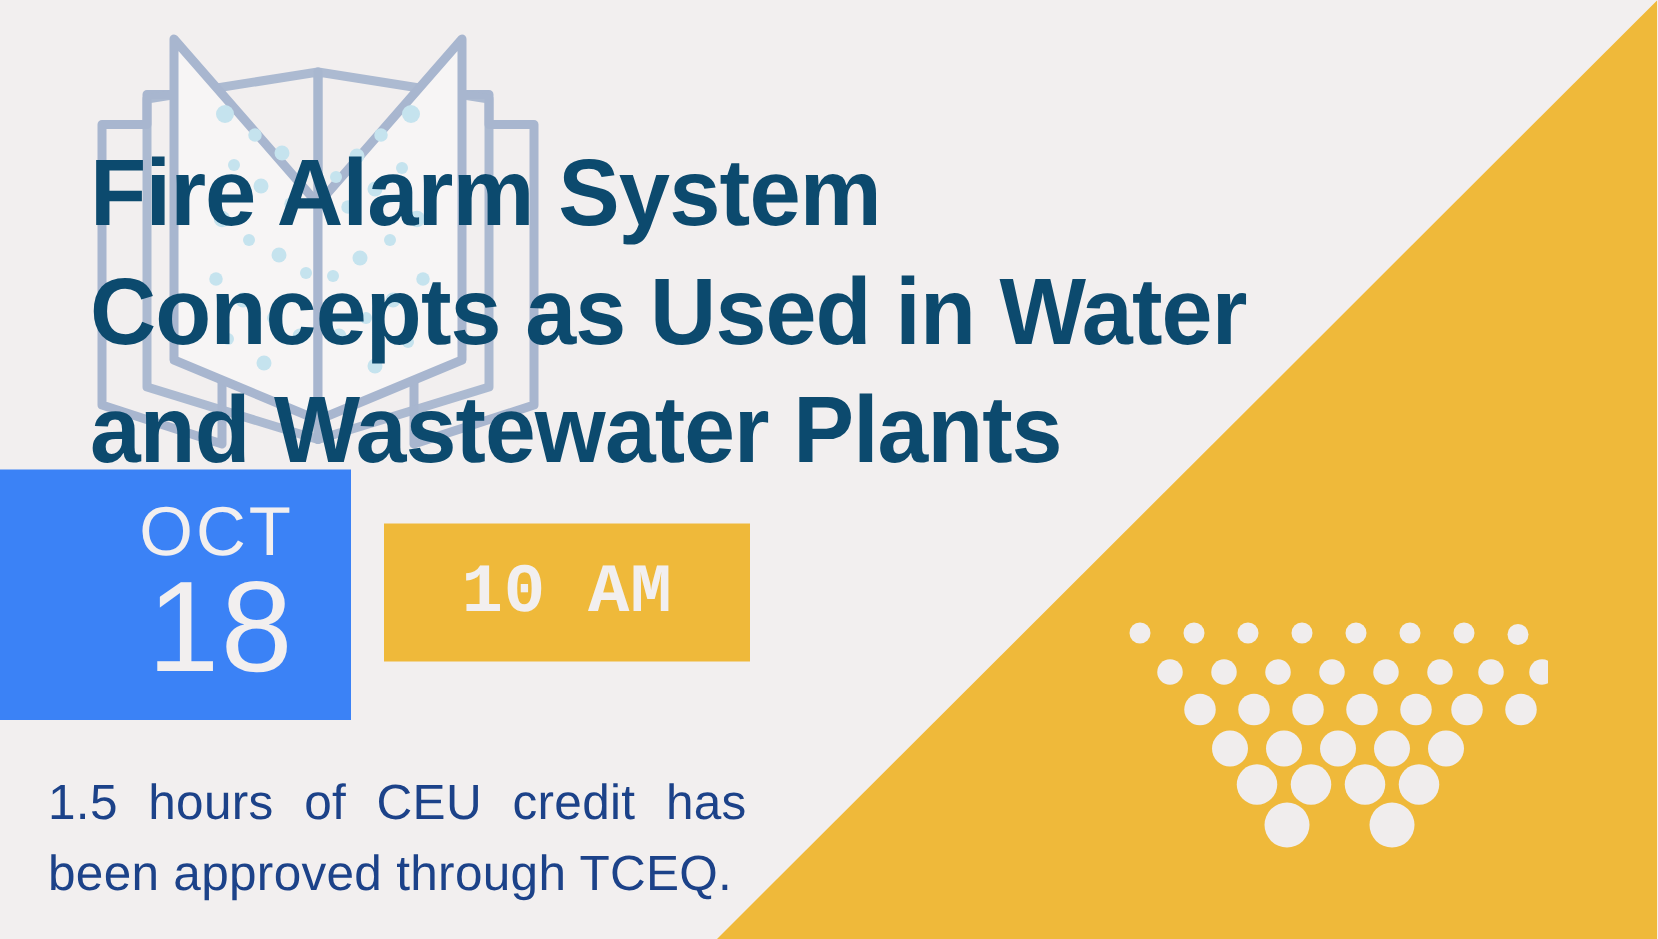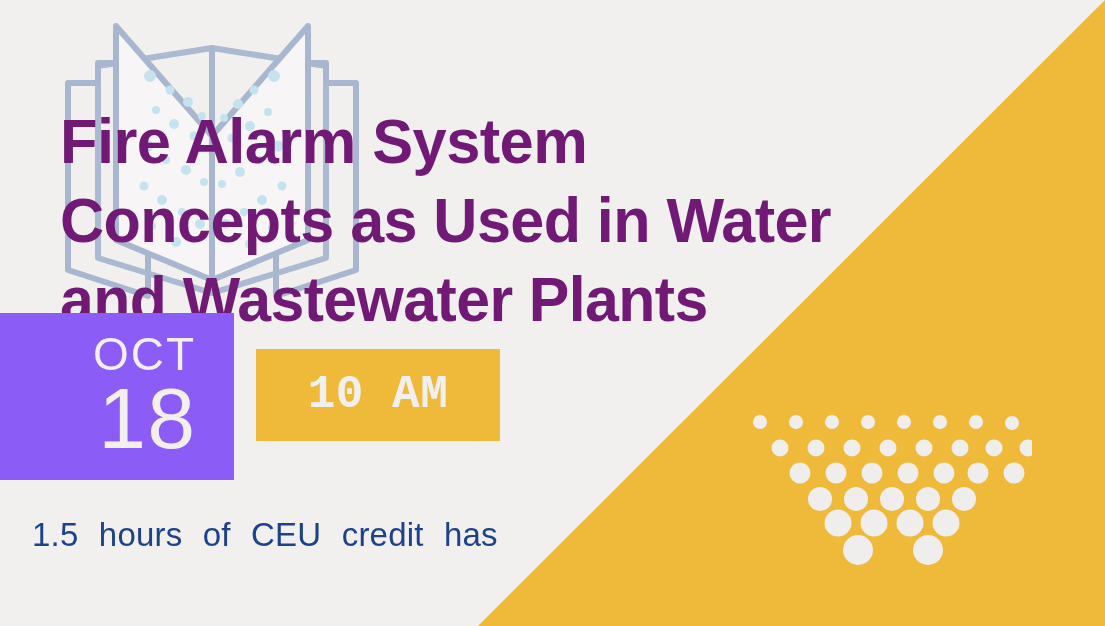--- a/index.html
+++ b/index.html
@@ -40,41 +40,41 @@
     top: 410px;
     width: 290px;
     height: 160px;
     z-index: 3;
   }
 
   
   .headline {
     position: absolute;
     left: 60px;
-    top: 60px;
-    z-index: 5;
-    color: #701a75;
+    top: 48px;
+    z-index: 5;
+    color: #0c4a6e;
     font-weight: bold;
     font-size: 63px;
     line-height: 79px;
     letter-spacing: -0.6px;
   }
   .headline .hl-line { display: block; white-space: nowrap; }
   .headline .hl-line:nth-child(1) { transform: scaleX(0.975); transform-origin: left center; }
   .headline .hl-line:nth-child(2) { transform: scaleX(0.97);  transform-origin: left center; }
   .headline .hl-line:nth-child(3) { transform: scaleX(0.965); transform-origin: left center; }
 
   
   .date-box {
     position: absolute;
     left: 0;
     top: 313px;
     width: 234px;
     height: 167px;
-    background: #8b5cf6;
+    background: #3b82f6;
     z-index: 5;
     box-sizing: border-box;
     padding: 6px 38px 10px 0;
     display: flex;
     flex-direction: column;
     align-items: flex-end;
     justify-content: center;
   }
   .date-month {
     color: #F2EFEF;
@@ -247,15 +247,16 @@
     <span class="date-month">OCT</span>
     <span class="date-day">18</span>
   </div>
 
   <div class="time-box">
     <span class="time-text">10 AM</span>
   </div>
 
   <p class="ceu">
     <span class="ceu-line">1.5  hours  of  CEU  credit  has</span>
+    <span class="ceu-line">been approved through TCEQ.</span>
   </p>
 
 </div>
 
 </body></html>

